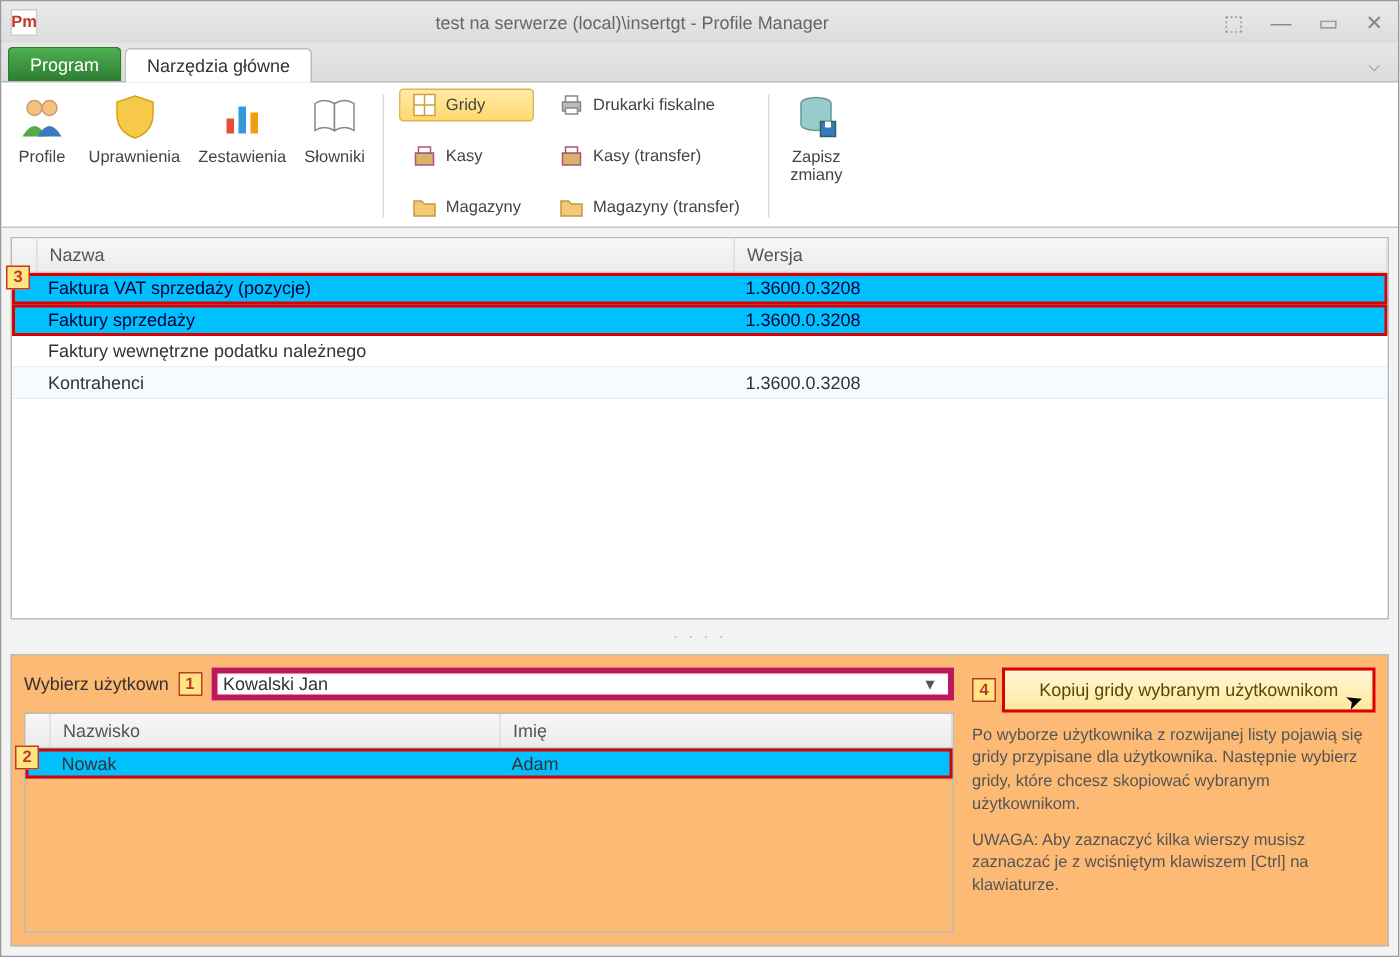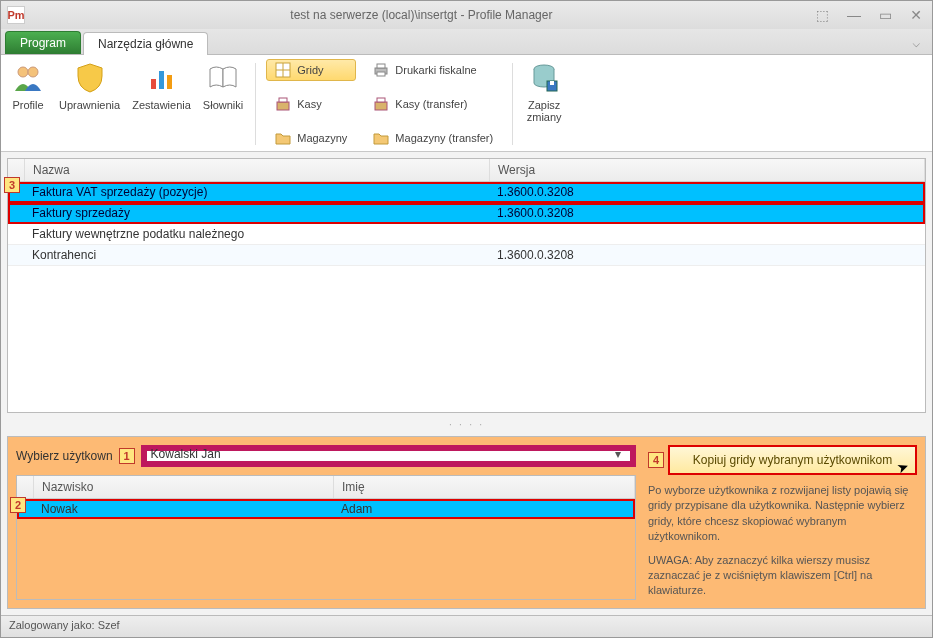--- a/index.html
+++ b/index.html
@@ -164,21 +164,21 @@
     min-height:0;
   }
   .bottom-left { flex: 0 0 620px; display:flex; flex-direction:column; gap:8px; min-height:0;}
   .bottom-right { flex:1; display:flex; flex-direction:column; gap:8px; }
 
   .user-row { display:flex; align-items:center; gap:6px; position:relative;}
   .user-row label { font-size:12px; }
   .combo {
     flex:1;
     display:flex; align-items:flex-end;
-    border:6px solid #be185d;
+    border:4px solid #be185d;
     background:#fff;
     height:22px;
     padding:0 4px;
     position:relative;
   }
   .combo .caret {
     width:16px; text-align:center; color:#555;
   }
 
   .small-grid {
@@ -447,17 +447,14 @@
             <span>Kopiuj gridy wybranym użytkownikom</span>
             <span class="cursor-arrow">➤</span>
           </div>
         </div>
         <div class="help-text">Po wyborze użytkownika z rozwijanej listy pojawią się gridy przypisane dla użytkownika. Następnie wybierz gridy, które chcesz skopiować wybranym użytkownikom.</div>
         <div class="help-text">UWAGA: Aby zaznaczyć kilka wierszy musisz zaznaczać je z wciśniętym klawiszem [Ctrl] na klawiaturze.</div>
       </div>
     </div>
   </div>
 
-  <div class="statusbar">
-    <span>Zalogowany jako: Szef</span>
-  </div>
 
 </div>
 
 </body></html>

